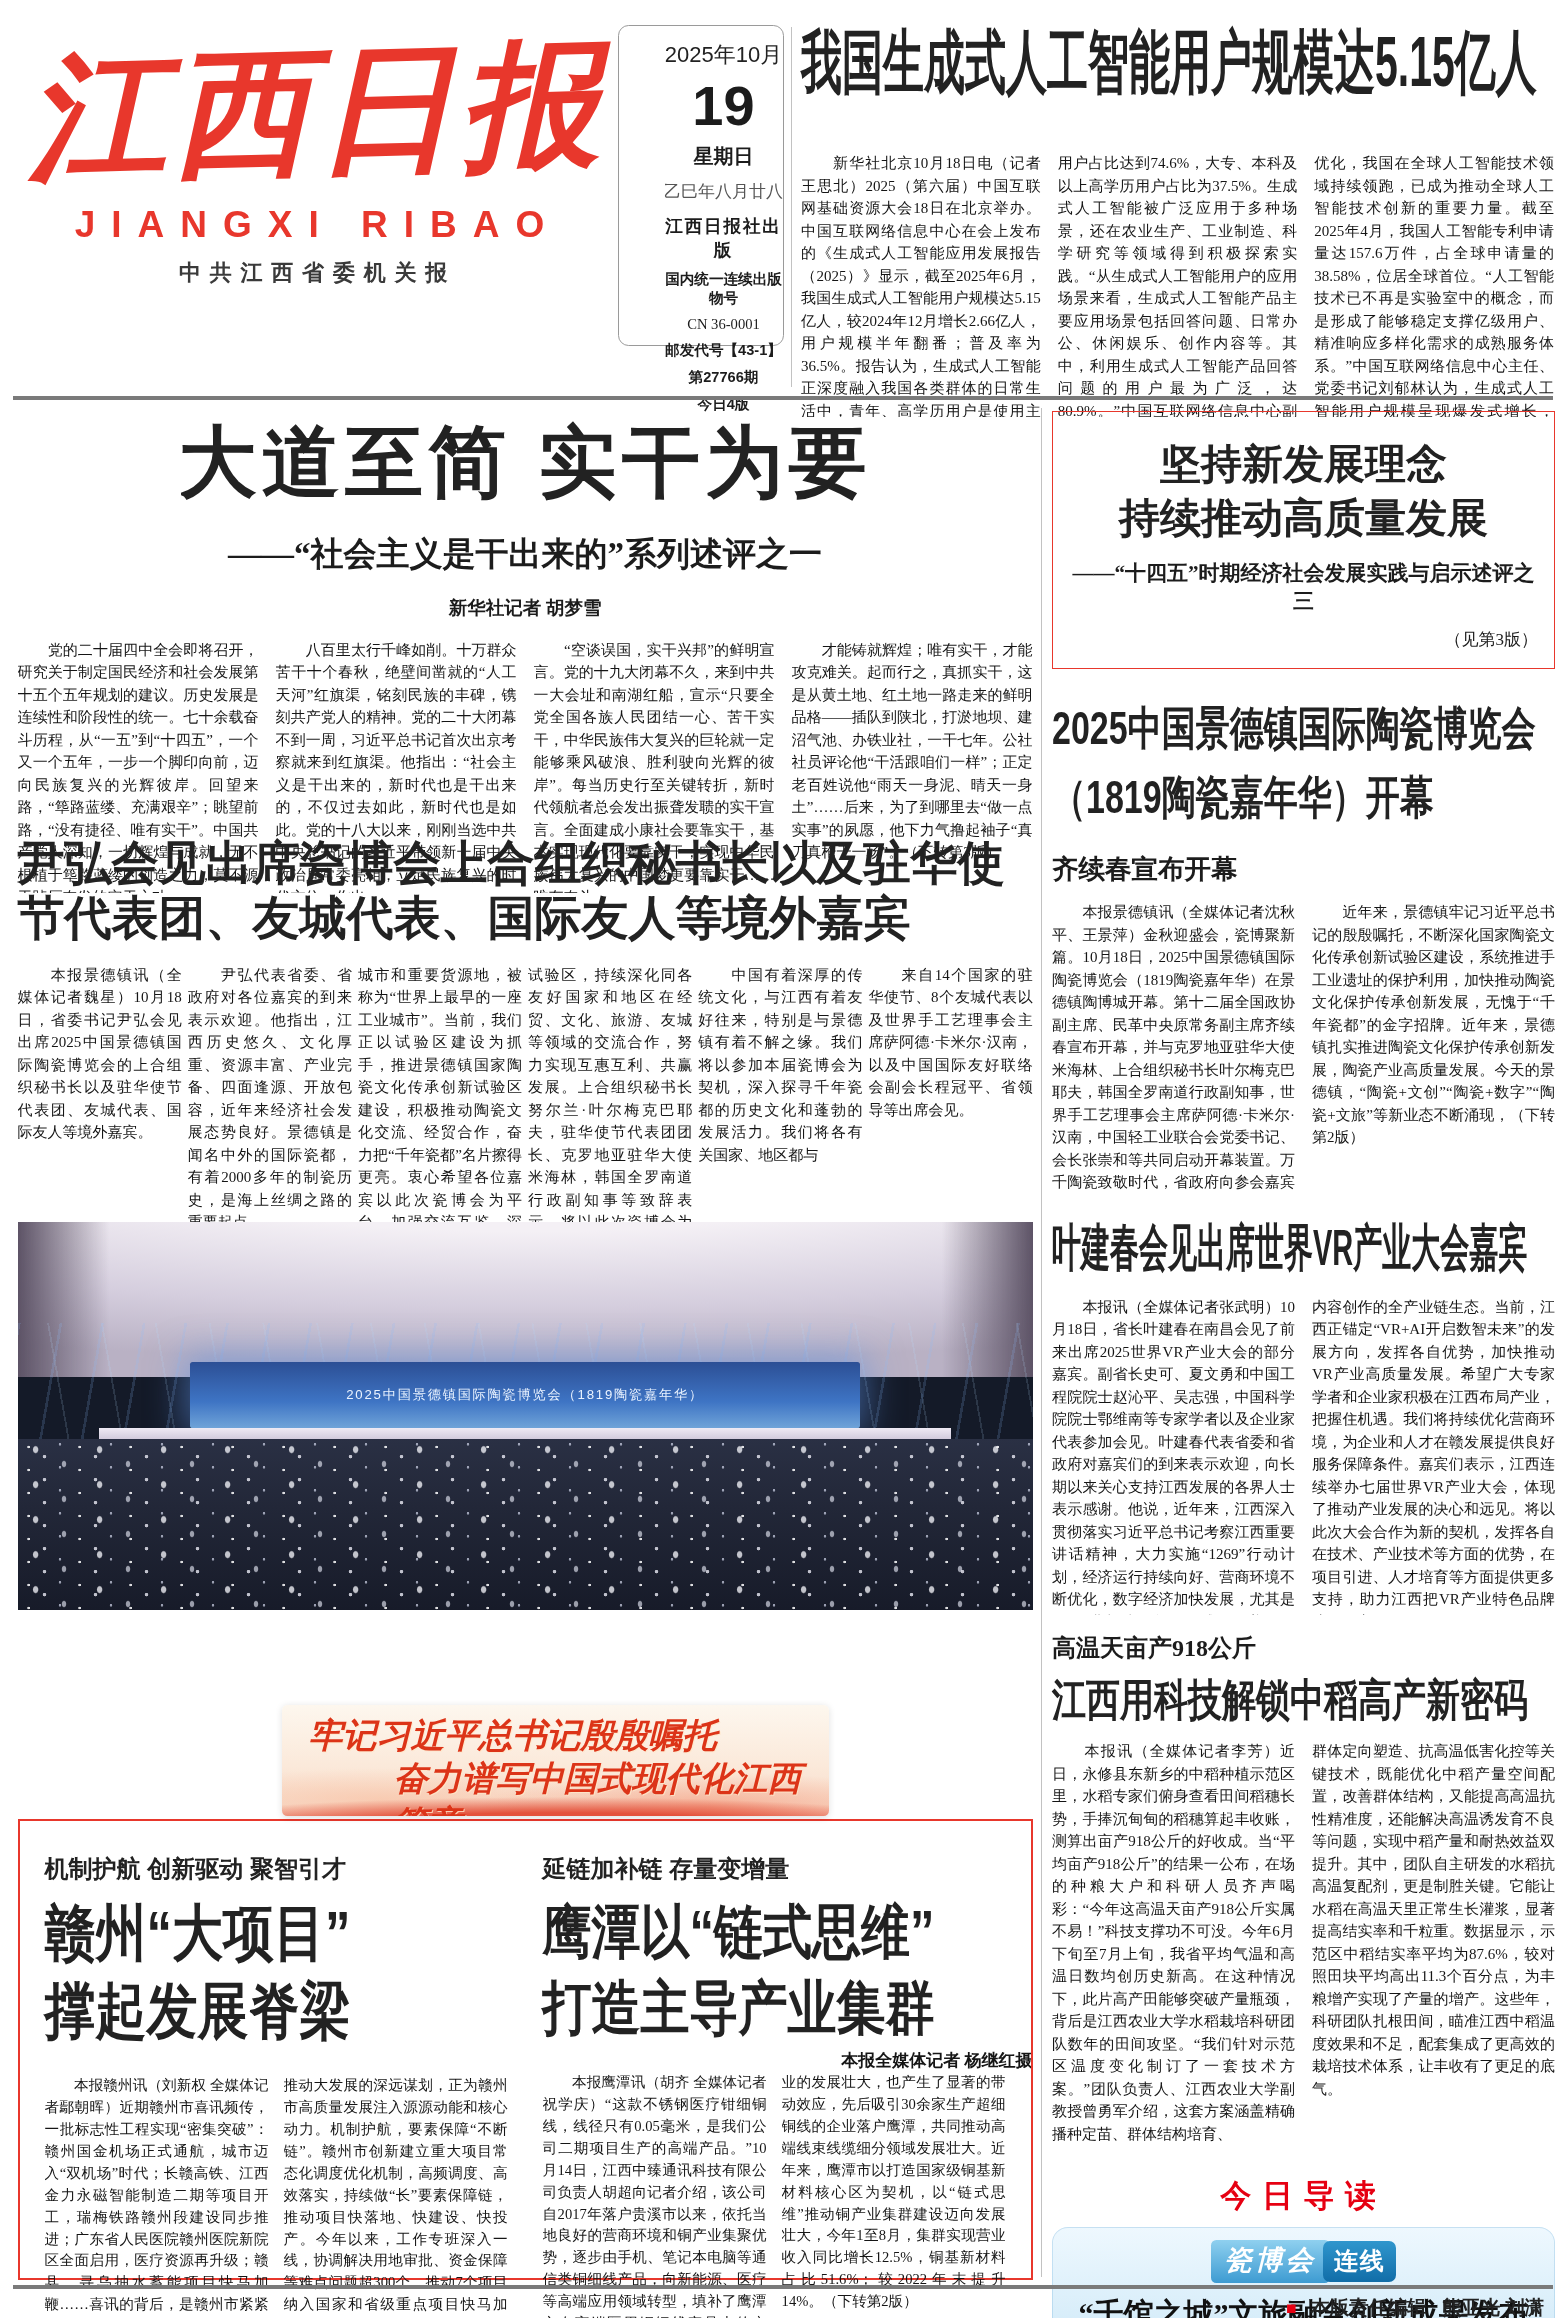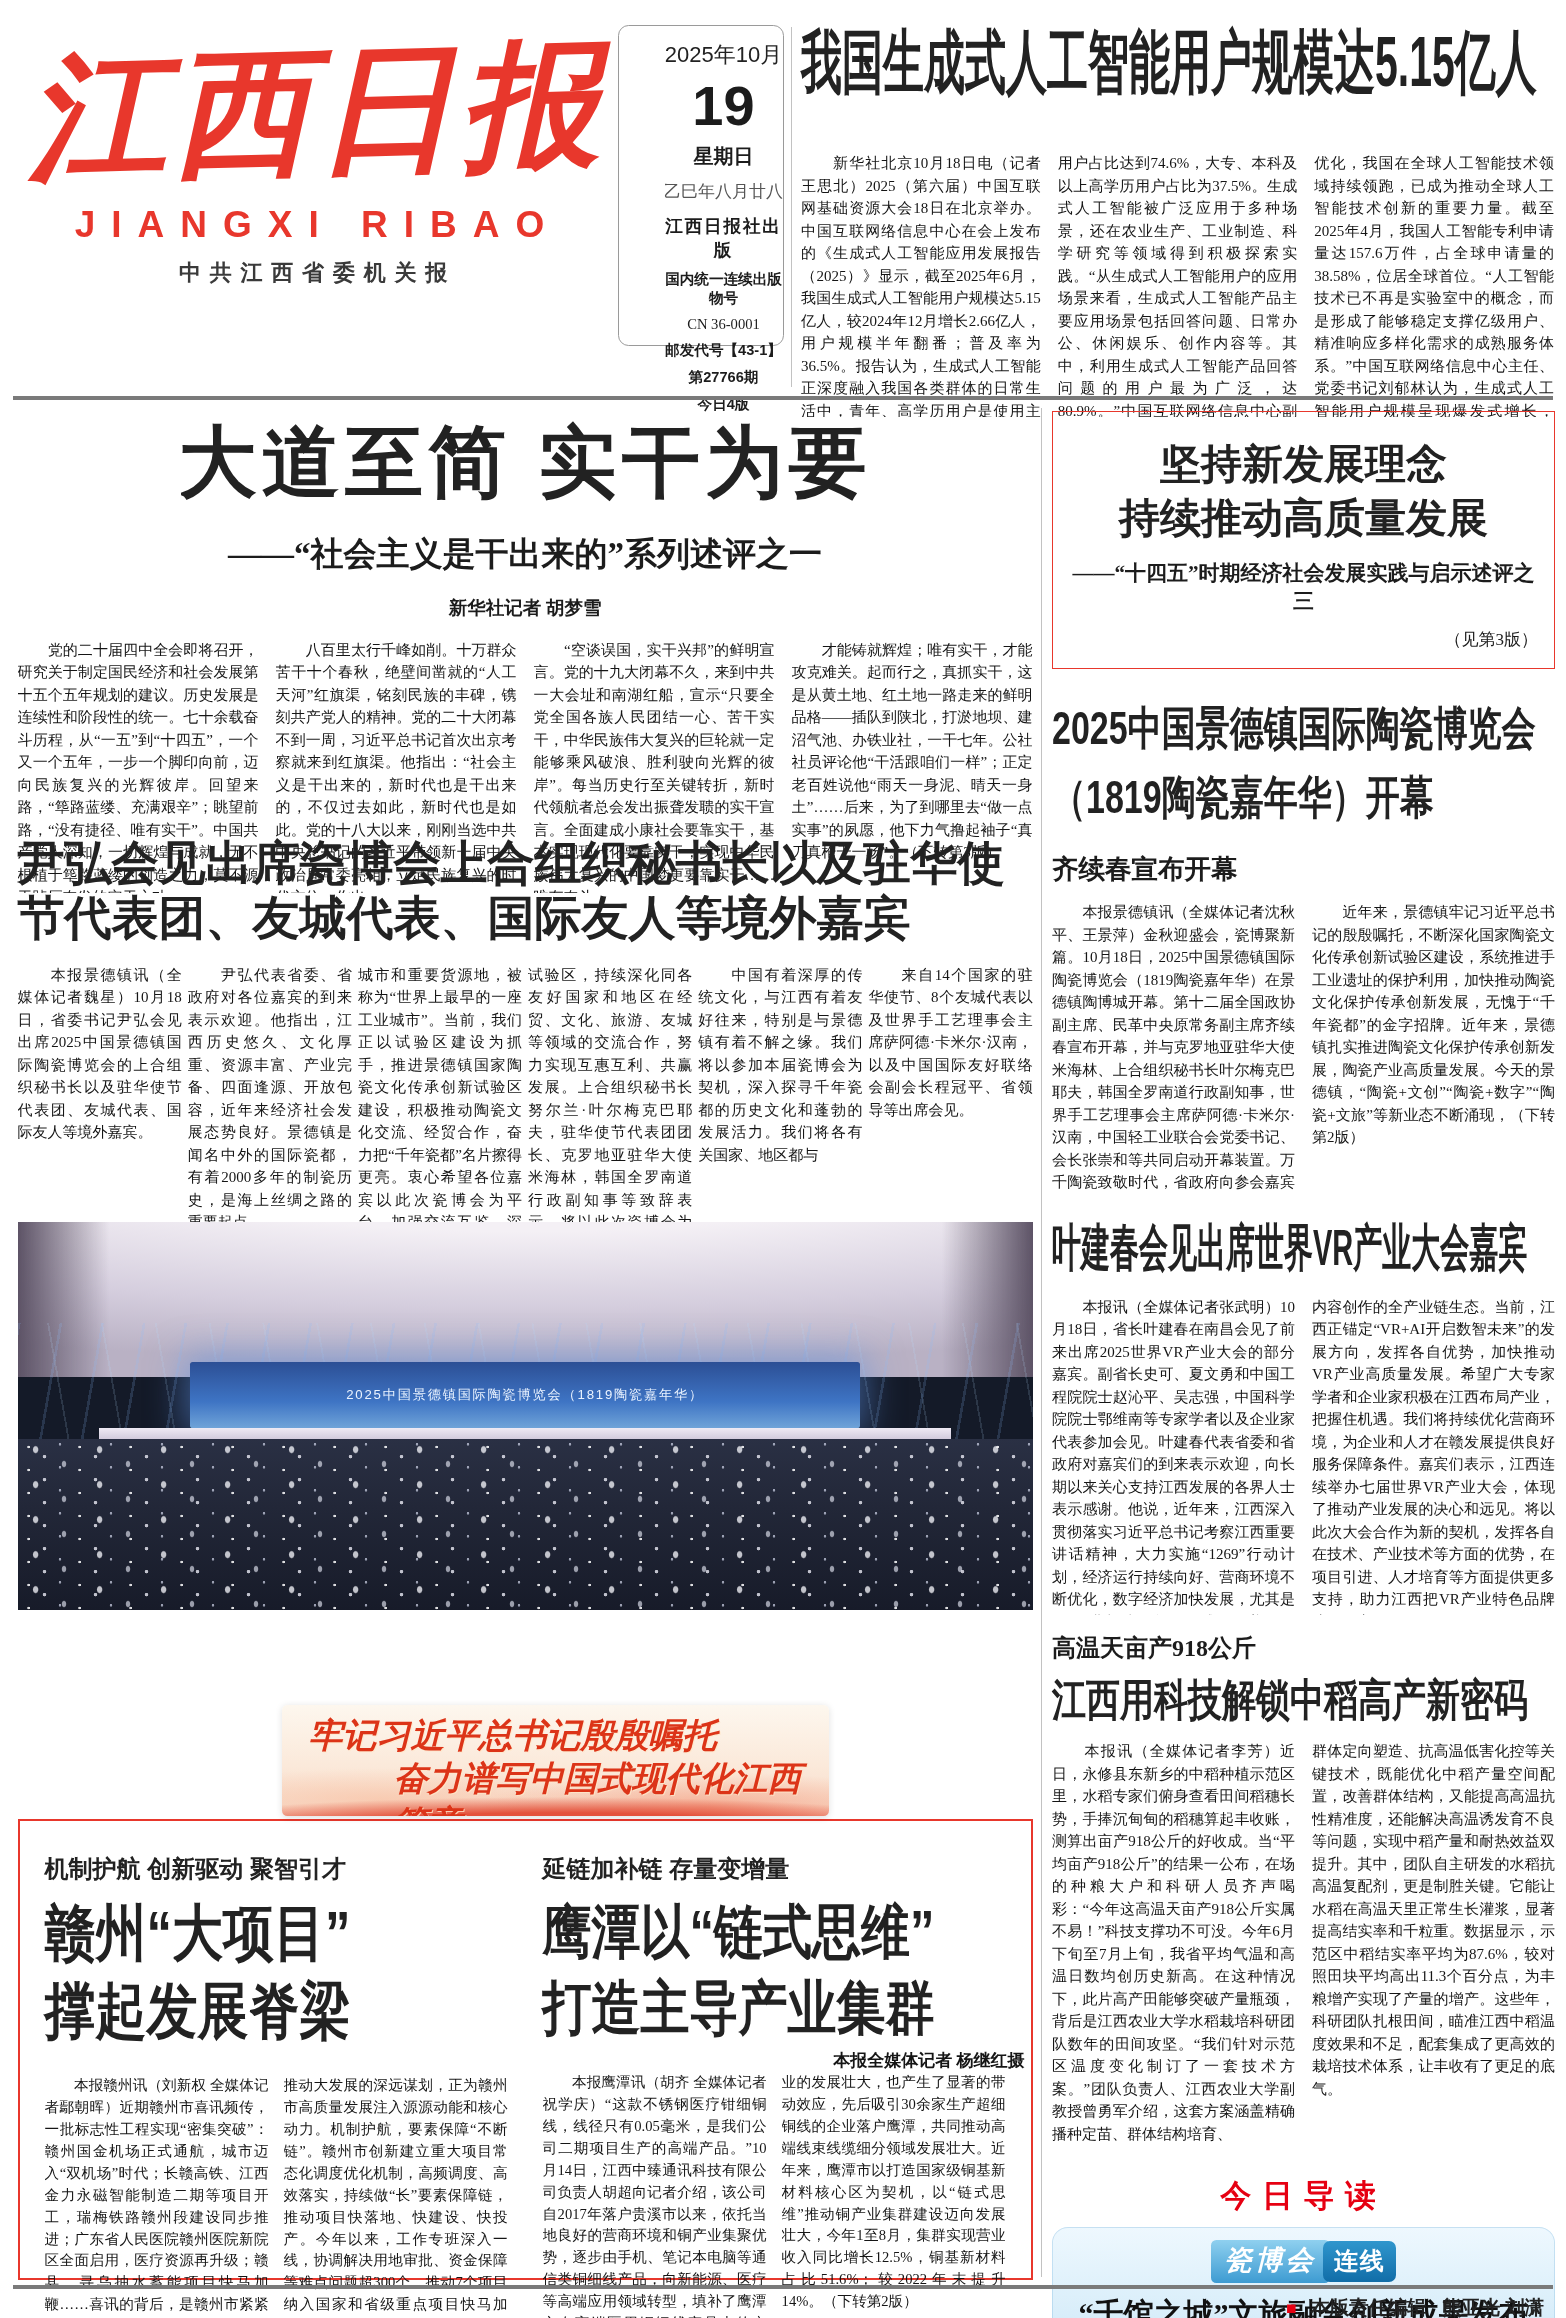--- a/index.html
+++ b/index.html
@@ -56,21 +56,21 @@
       radial-gradient(3.5px 3.5px at 26.5px 17.6px,rgba(235,235,245,.8) 40%,transparent 60%),
       radial-gradient(2.6px 2.6px at 42px 5.3px,rgba(210,215,235,.7) 40%,transparent 60%),
       linear-gradient(180deg,#2a3044 0%,#222738 40%,#171b29 100%);
     background-size:51px 23px,51px 23px,51px 23px,100% 100%;}
   .ph-crowd::after{content:"";position:absolute;inset:0;
     background:
       radial-gradient(5.3px 7px at 17.6px 10.6px,rgba(250,250,255,.75) 40%,transparent 60%),
       radial-gradient(4.4px 6.2px at 46px 25px,rgba(225,228,240,.65) 40%,transparent 60%);
     background-size:64px 35px;}
   .caption{font-size:17px;line-height:1.65;text-align:justify;color:#151515;position:relative;}
-  .caption .credit{position:absolute;right:8px;bottom:0;font-weight:700;}
+  .caption .credit{position:absolute;right:0;bottom:0;font-weight:700;}
   
   .banner{border-radius:5.3px;overflow:hidden;
     background:
       radial-gradient(130% 55% at 50% 118%,#e4523c 38%,rgba(228,82,60,0) 64%),
       radial-gradient(60% 45% at 78% 92%,rgba(244,150,120,.65),transparent 70%),
       radial-gradient(55% 40% at 18% 85%,rgba(248,190,160,.6),transparent 70%),
       linear-gradient(180deg,#fdf7ee,#fbe9da 55%,#f7d9c6);
     box-shadow:0 1.8px 7px rgba(0,0,0,.12);}
   .banner .l{font-weight:900;font-style:italic;color:#dc3418;font-size:34px;line-height:1.28;
              text-shadow:0.9px 0.9px 0 rgba(255,230,200,.8);}

